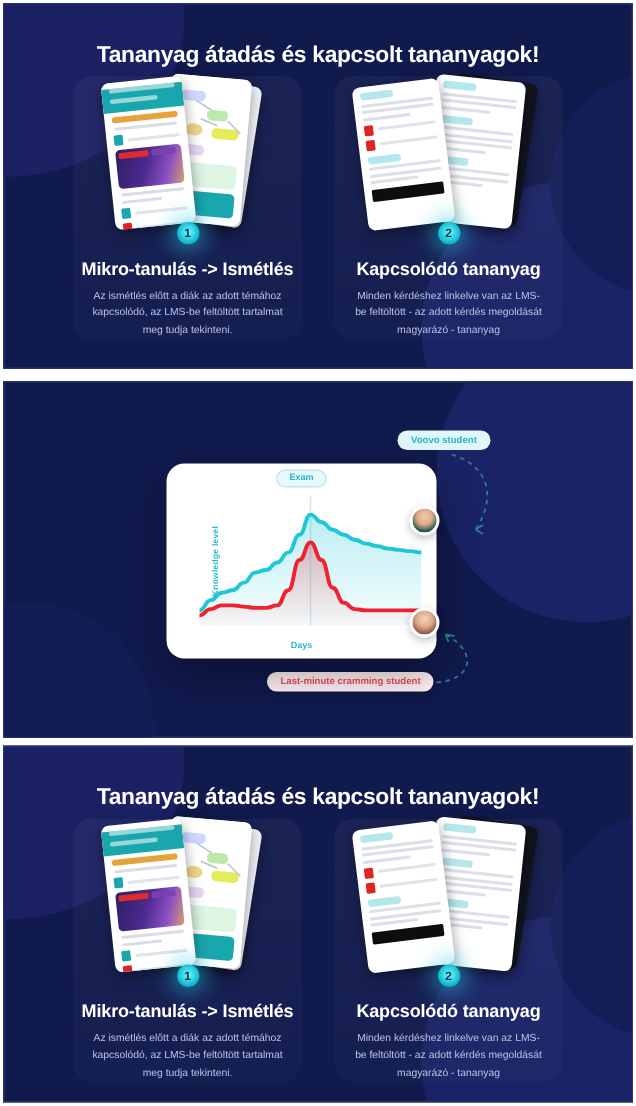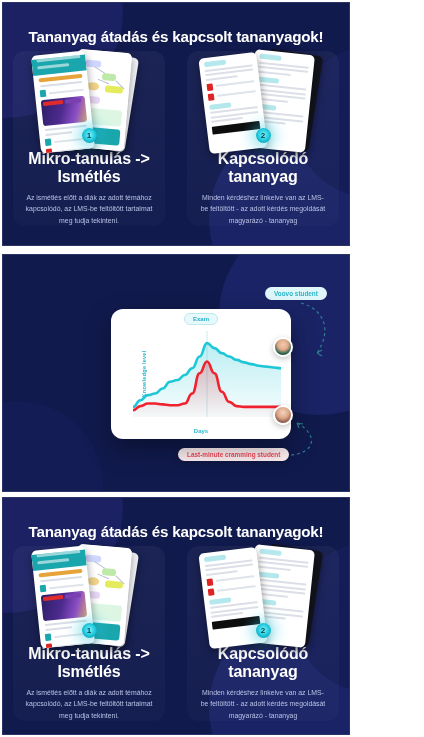--- a/index.html
+++ b/index.html
@@ -6,21 +6,21 @@
   html, body {
     width: 424px; height: 737px;
     background: #ffffff;
     font-family: "Liberation Sans", sans-serif;
     overflow: hidden;
   }
   .deck { width: 424px; height: 737px; background:#fff; position: relative; }
 
   .slide {
     position: absolute;
-    left: 2px; width: 348px;
+    left: 2px; width: 420px;
     background: #111a4d;
     overflow: hidden;
     border: 1px solid #2b3468;
   }
   #slide-1 { top: 2px;   height: 244px; }
   #slide-2 { top: 254px; height: 238px; }
   #slide-3 { top: 497px; height: 238px; }
 
   
   .blob { position: absolute; border-radius: 50%; pointer-events: none; }
@@ -91,21 +91,21 @@
 
   
   .badge-wrap { position: relative; margin-top: 2px; height: 22px; display:flex; align-items:center; justify-content:center; }
   .badge {
     width: 15px; height: 15px; border-radius:50%;
     background: radial-gradient(circle at 50% 45%, #7ef6ff 0%, #18c4d8 55%, #0e7f9b 100%);
     box-shadow: 0 0 13px 5px rgba(40,200,225,0.45);
     color:#04384a; font-size:8px; font-weight:bold;
     display:flex; align-items:center; justify-content:center;
   }
-  .card-title { color:#ffffff; font-size:16px; font-weight:bold; text-align:center; margin-top:7px; letter-spacing:-0.1px; }
+  .card-title { color:#ffffff; font-size:12px; font-weight:bold; text-align:center; margin-top:7px; letter-spacing:-0.1px; }
   .card-desc  { color:#b9c2e6; font-size:6.9px; line-height:1.65; text-align:center; margin-top:6px; padding:0 12px; }
 
   
   .chart-slide { position: relative; }
   .chart-card {
     position:absolute; left:108px; top:54px; width:180px; height:130px;
     background:#fff; border-radius:12px; box-shadow: 0 10px 26px rgba(0,0,0,.35);
   }
   .plot { position:absolute; left:22px; top:16px; right:10px; bottom:22px; }
   .ylab {

